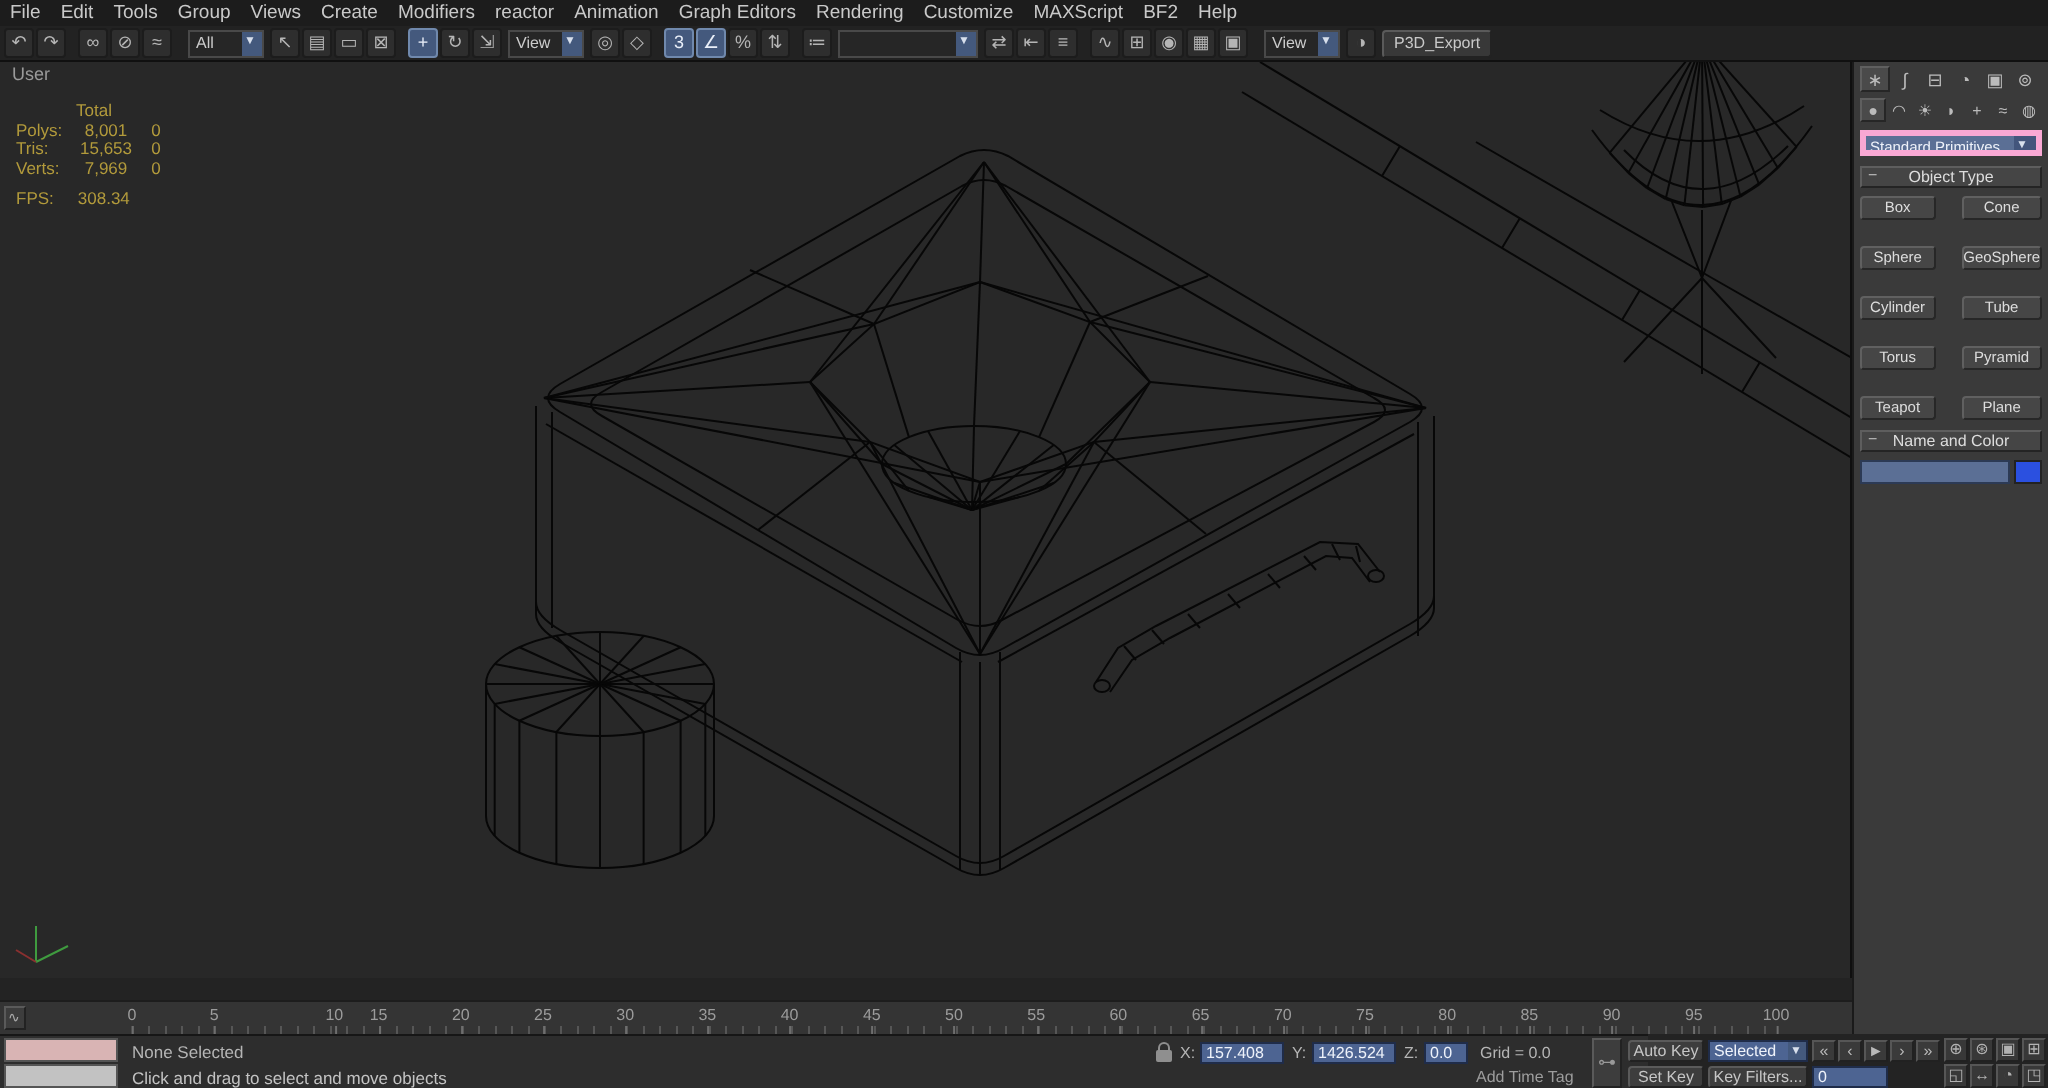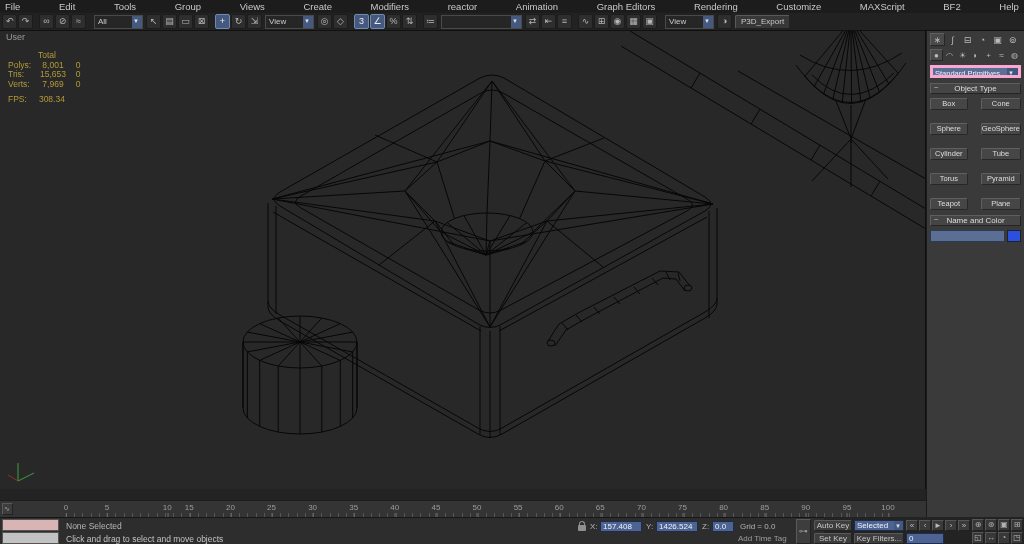--- a/index.html
+++ b/index.html
@@ -1,29 +1,29 @@
 <!DOCTYPE html>
 <html><head>
 <meta charset="utf-8">
 <style>
 *{box-sizing:border-box;margin:0;padding:0;}
 html,body{width:1024px;height:544px;background:#1e1e1e;}
 body{font-family:"Liberation Sans","DejaVu Sans",sans-serif;overflow:hidden;}
 #app{position:relative;width:1024px;height:544px;background:#232323;}
 
 
-#menubar{position:absolute;left:0;top:0;width:1024px;height:13px;background:#1c1c1c;display:flex;align-items:center;justify-content:space-between;}
+#menubar{position:absolute;left:0;top:0;width:1024px;height:13px;background:#1c1c1c;display:flex;align-items:center;}
 .menu-item{font-size:9.5px;color:#c9c9c9;padding:0 5px;line-height:13px;white-space:nowrap;}
 
 
 #toolbar{position:absolute;left:0;top:13px;width:1024px;height:18px;background:#222;display:flex;align-items:center;gap:1px;padding:0 2px;border-bottom:1px solid #101010;}
 .tb-icon{width:15px;height:15px;flex:0 0 15px;background:#2e2e2e;border:1px solid #1c1c1c;color:#b5b5b5;font-size:9px;line-height:13px;text-align:center;border-radius:2px;overflow:hidden;}
 .tb-icon.active{background:#44597d;border-color:#7089ad;color:#e8eef8;}
 .tb-sep{width:4px;height:15px;flex:0 0 4px;}
-.tb-dd{height:14px;display:flex;align-items:stretch;background:#262626;border:1px solid #494949;margin:0 2px;gap:11px;}
+.tb-dd{height:14px;display:flex;align-items:stretch;background:#262626;border:1px solid #494949;margin:0 2px;}
 .tb-dd-val{min-width:26px;padding:0 3px;font-size:8px;color:#ccc;line-height:12px;white-space:nowrap;}
 .tb-dd-wide .tb-dd-val{min-width:58px;}
 .tb-dd-arrow{width:10px;background:#44597d;position:relative;flex:0 0 10px;}
 .tb-dd-arrow::before{content:"▼";position:absolute;left:1px;top:2px;font-size:6px;color:#d7dfec;}
 .tb-btn{height:14px;padding:0 5px;font-size:8px;color:#c9c9c9;background:#383838;border:1px solid;border-color:#5a5a5a #222 #222 #5a5a5a;line-height:12px;margin-left:2px;border-radius:2px;white-space:nowrap;}
 
 
 #viewport{position:absolute;left:0;top:31px;width:926px;height:458px;background:#282828;border-right:1px solid #0f0f0f;overflow:hidden;}
 #scene{position:absolute;left:0;top:0;}
 .vp-label{position:absolute;left:6px;top:1px;font-size:9px;color:#9a9a9a;}

